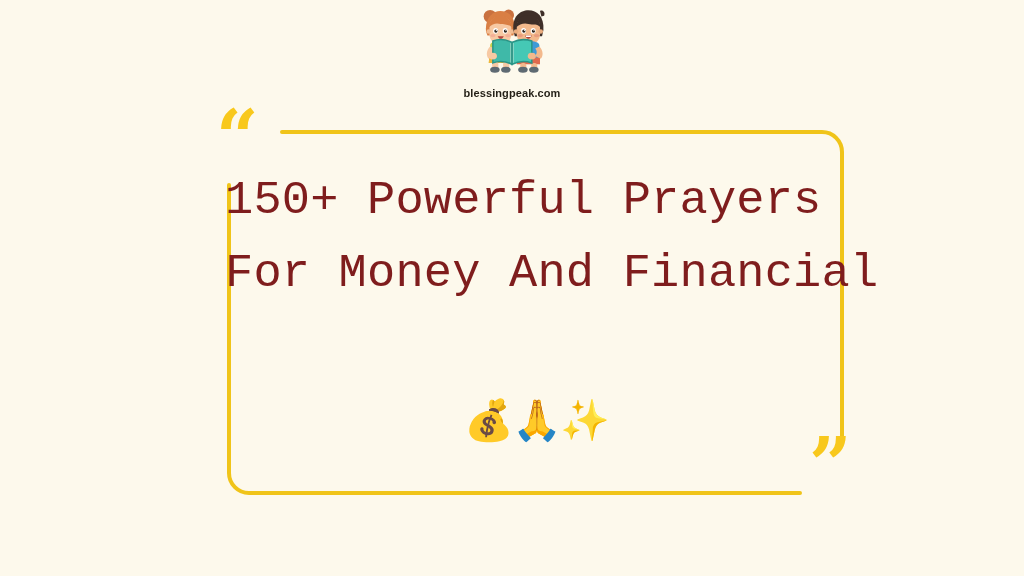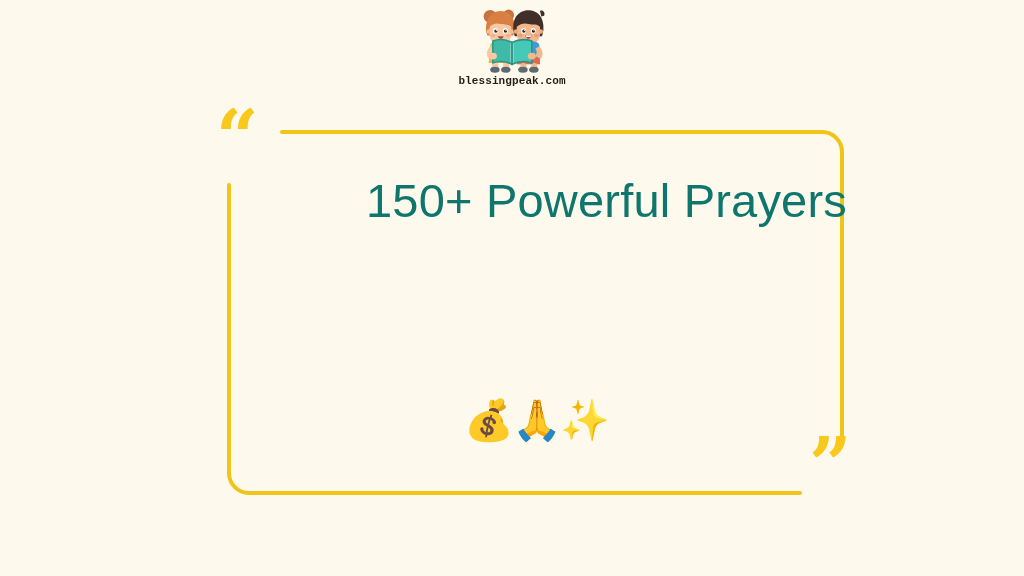--- a/index.html
+++ b/index.html
@@ -25,22 +25,22 @@
     display: flex;
     flex-direction: column;
     align-items: center;
   }
   .brand-mark {
     width: 82px;
     height: 70px;
     display: block;
   }
   .brand-domain {
-    margin-top: 1px;
-    font-family: Liberation Mono, monospace;
+    margin-top: 13px;
+    font-family: Liberation Sans, sans-serif;
     font-weight: 700;
     font-size: 11px;
     letter-spacing: 0.1px;
     color: #231f16;
   }
 
   
   .quote-frame {
     position: absolute;
     left: 225px;
@@ -78,23 +78,23 @@
     left: 584px;
     top: 300px;
   }
 
   
   .headline {
     position: absolute;
     left: 0;
     top: 36px;
     width: 622px;
-    text-align: right;
-    color: #0f766e;
-    font-family: Liberation Sans, sans-serif;
+    text-align: left;
+    color: #7f1d1d;
+    font-family: Liberation Mono, monospace;
     font-weight: 400;
     font-size: 47px;
     line-height: 73px;
     letter-spacing: 0.2px;
   }
   .headline .line {
     display: block;
     white-space: nowrap;
   }
 
@@ -208,17 +208,18 @@
     <path d="M57 4 H597 A20 20 0 0 1 617 24 V312" stroke="#f0c419" stroke-width="4" stroke-linecap="round"></path>
 
     <path d="M4 57 V345 A20 20 0 0 0 24 365 H575" stroke="#f0c419" stroke-width="4" stroke-linecap="round"></path>
   </svg>
 
   <div class="quote-open">“</div>
   <div class="quote-close">”</div>
 
   <div class="headline">
     <span class="line">150+ Powerful Prayers</span>
+    <span class="line">For Money And Financial</span>
   </div>
 
   <div class="emoji-row">💰🙏✨</div>
 
 </div>
 
 </body></html>

